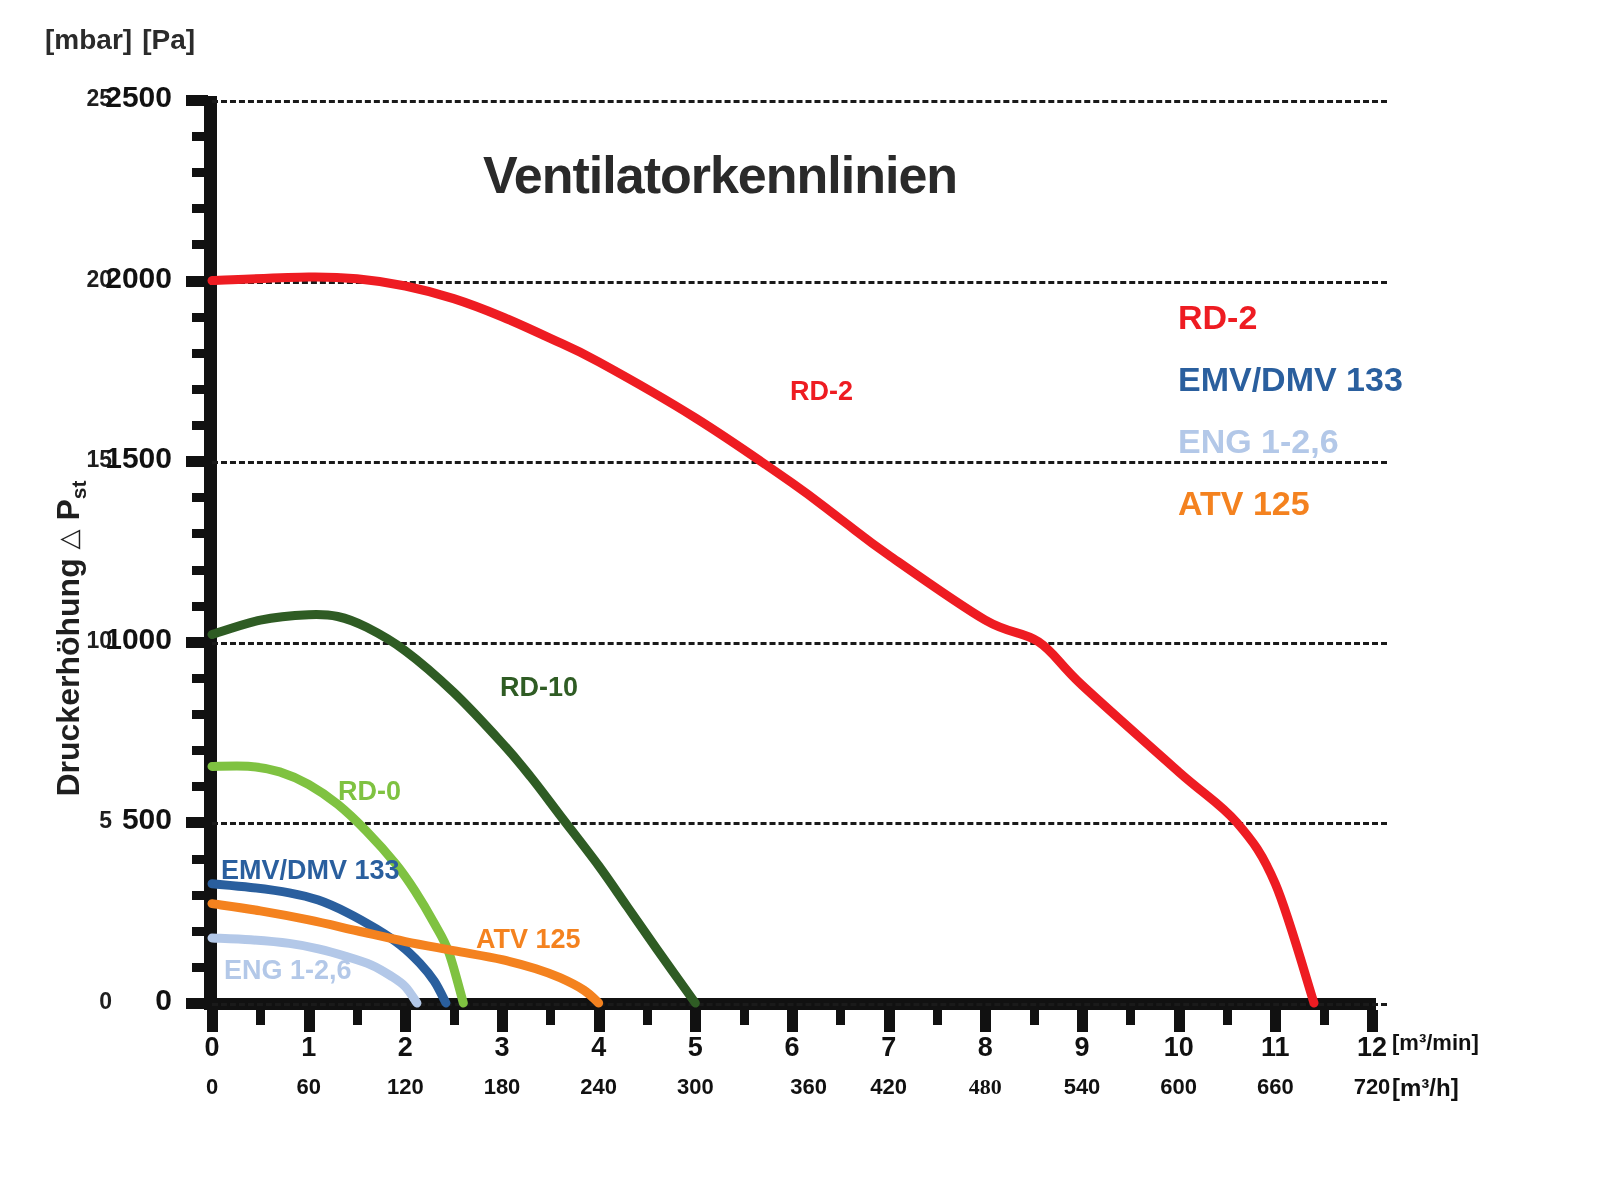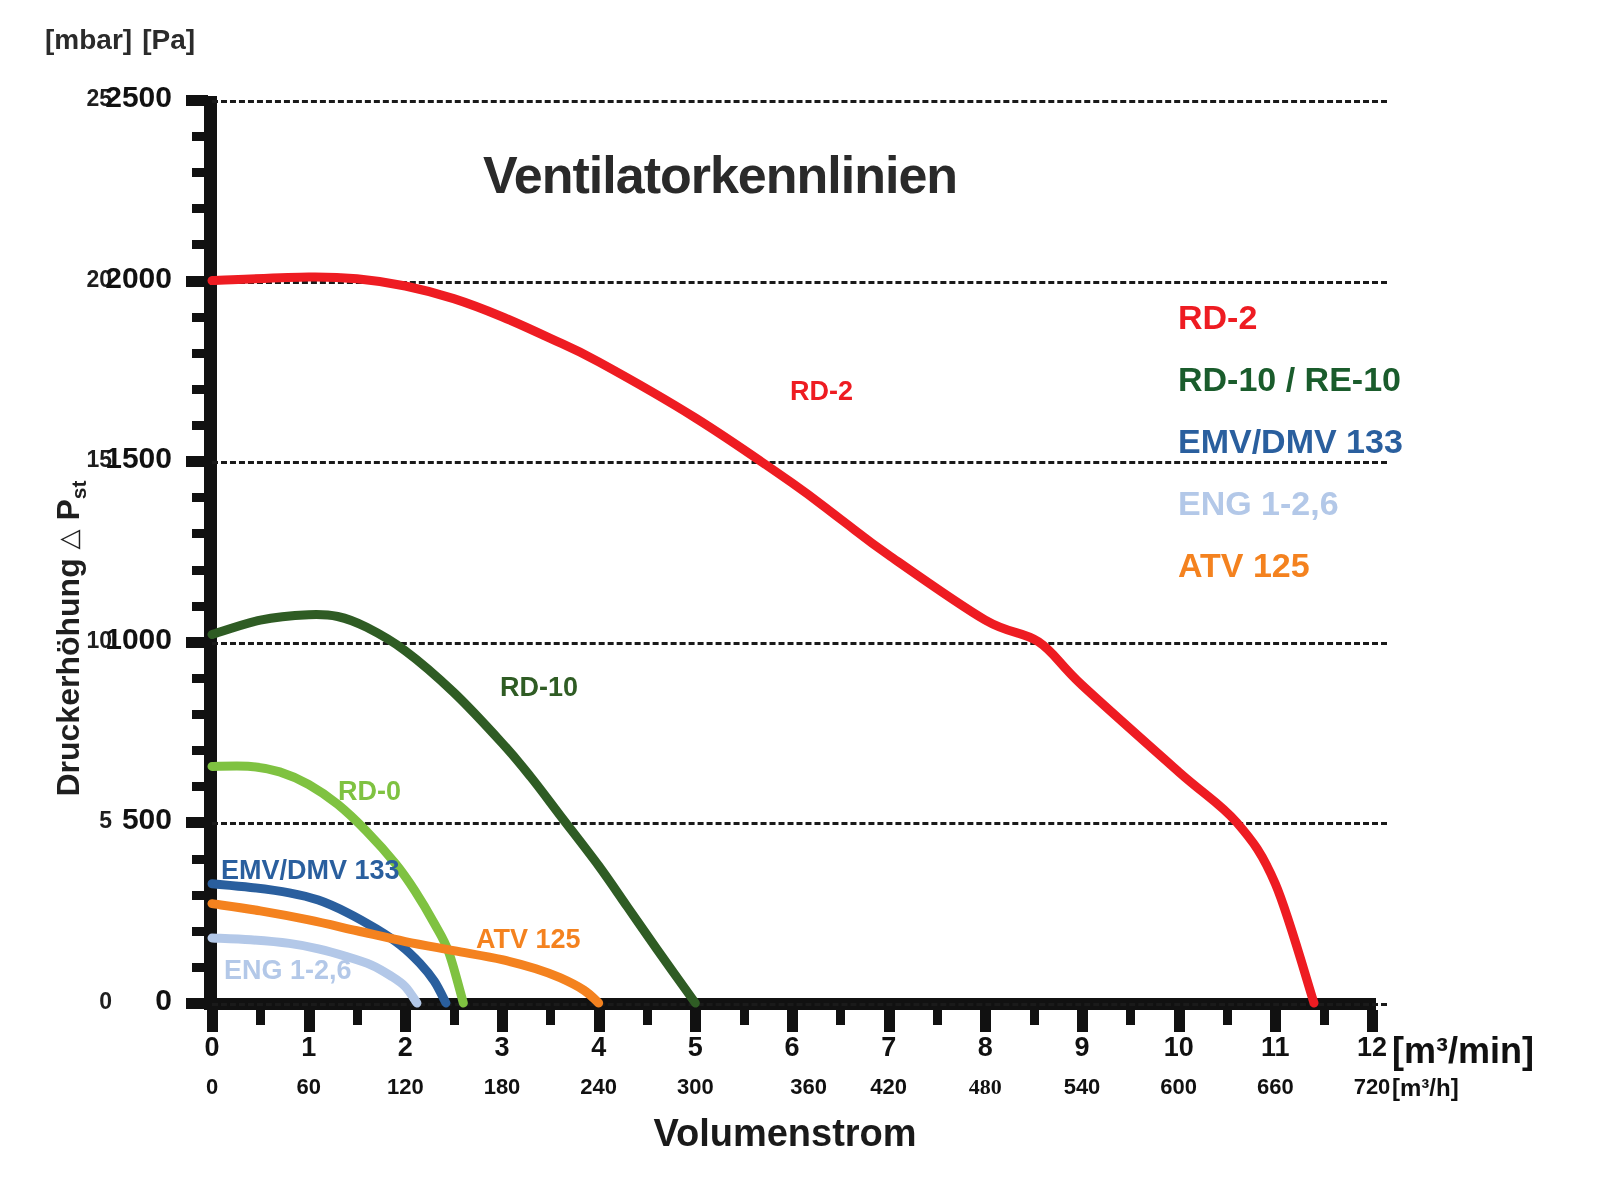--- a/index.html
+++ b/index.html
@@ -167,21 +167,21 @@
     font-size: 22px;
     font-weight: bold;
     color: #111111;
     width: 70px;
     text-align: center;
     top: 1074px;
   }
   #xunit-min {
     left: 1392px;
     top: 1030px;
-    font-size: 36px;
+    font-size: 22px;
     font-weight: bold;
     color: #111111;
     white-space: nowrap;
   }
   #xunit-h {
     left: 1392px;
     top: 1074px;
     font-size: 24px;
     font-weight: bold;
     color: #111111;
@@ -322,33 +322,31 @@
       <path d="M 212.00 280.60 C 228.11 280.00, 284.50 277.29, 308.67 276.99 C 332.83 276.69, 340.89 277.29, 357.00 278.79 C 373.11 280.30, 389.22 282.71, 405.33 286.02 C 421.44 289.33, 437.56 293.54, 453.67 298.66 C 469.78 303.78, 485.89 310.10, 502.00 316.72 C 518.11 323.34, 534.22 330.87, 550.33 338.39 C 566.44 345.92, 574.50 348.63, 598.67 361.87 C 622.83 375.11, 663.11 397.69, 695.33 417.86 C 727.56 438.02, 767.83 466.02, 792.00 482.87 C 816.17 499.73, 824.22 506.95, 840.33 518.99 C 856.44 531.03, 864.50 538.26, 888.67 555.11 C 912.83 571.97, 960.36 605.68, 985.33 620.13 C 1010.31 634.58, 1022.39 630.96, 1038.50 641.80 C 1054.61 652.64, 1058.64 663.47, 1082.00 685.14 C 1105.36 706.82, 1152.89 748.96, 1178.67 771.83 C 1204.44 794.71, 1220.56 803.74, 1236.67 822.40 C 1252.78 841.06, 1262.44 853.70, 1275.33 883.80 C 1288.22 913.90, 1307.56 983.13, 1314.00 1003.00" fill="none" stroke="#ee1c22" stroke-width="9" stroke-linecap="round" stroke-linejoin="round"></path>
       <path d="M 212.00 634.58 C 220.06 632.17, 244.22 623.44, 260.33 620.13 C 276.44 616.82, 295.78 615.31, 308.67 614.71 C 321.56 614.11, 328.00 614.41, 337.67 616.52 C 347.33 618.62, 355.39 621.63, 366.67 627.35 C 377.94 633.07, 390.83 639.99, 405.33 650.83 C 419.83 661.67, 437.56 677.02, 453.67 692.37 C 469.78 707.72, 489.11 728.79, 502.00 742.94 C 514.89 757.08, 521.33 765.21, 531.00 777.25 C 540.67 789.29, 548.72 800.43, 560.00 815.18 C 571.28 829.93, 587.39 850.39, 598.67 865.74 C 609.94 881.10, 618.00 893.44, 627.67 907.28 C 637.33 921.13, 645.39 932.87, 656.67 948.82 C 667.94 964.77, 688.89 993.97, 695.33 1003.00" fill="none" stroke="#2f5c24" stroke-width="9" stroke-linecap="round" stroke-linejoin="round"></path>
       <path d="M 212.00 766.41 C 218.44 766.41, 239.39 765.51, 250.67 766.41 C 261.94 767.32, 270.00 768.82, 279.67 771.83 C 289.33 774.84, 299.00 779.06, 308.67 784.47 C 318.33 789.89, 328.00 796.51, 337.67 804.34 C 347.33 812.17, 357.00 821.50, 366.67 831.43 C 376.33 841.36, 387.61 854.00, 395.67 863.94 C 403.72 873.87, 408.56 881.10, 415.00 891.03 C 421.44 900.96, 428.69 913.30, 434.33 923.54 C 439.97 933.77, 444.00 939.19, 448.83 952.43 C 453.67 965.68, 460.92 994.57, 463.33 1003.00" fill="none" stroke="#7fc241" stroke-width="9" stroke-linecap="round" stroke-linejoin="round"></path>
       <path d="M 212.00 883.80 C 218.44 884.41, 237.78 885.91, 250.67 887.42 C 263.56 888.92, 278.06 890.73, 289.33 892.83 C 300.61 894.94, 308.67 896.75, 318.33 900.06 C 328.00 903.37, 337.67 907.88, 347.33 912.70 C 357.00 917.52, 367.47 923.54, 376.33 928.95 C 385.19 934.37, 393.25 939.49, 400.50 945.21 C 407.75 950.93, 414.19 957.25, 419.83 963.27 C 425.47 969.29, 429.98 974.71, 434.33 981.33 C 438.68 987.95, 444.00 999.39, 445.93 1003.00" fill="none" stroke="#2a5f9e" stroke-width="9" stroke-linecap="round" stroke-linejoin="round"></path>
       <path d="M 212.00 937.98 C 218.44 938.29, 237.78 938.89, 250.67 939.79 C 263.56 940.69, 278.06 941.90, 289.33 943.40 C 300.61 944.91, 308.67 946.59, 318.33 948.82 C 328.00 951.05, 338.47 954.06, 347.33 956.77 C 356.19 959.48, 364.25 961.88, 371.50 965.07 C 378.75 968.26, 385.19 972.30, 390.83 975.91 C 396.47 979.52, 400.98 982.23, 405.33 986.75 C 409.68 991.26, 415.00 1000.29, 416.93 1003.00" fill="none" stroke="#b3c8e8" stroke-width="9" stroke-linecap="round" stroke-linejoin="round"></path>
       <path d="M 212.00 903.67 C 220.06 904.87, 244.22 908.18, 260.33 910.89 C 276.44 913.60, 292.56 916.61, 308.67 919.92 C 324.78 923.24, 340.89 927.15, 357.00 930.76 C 373.11 934.37, 389.22 938.28, 405.33 941.60 C 421.44 944.91, 437.56 947.62, 453.67 950.63 C 469.78 953.64, 488.31 956.65, 502.00 959.66 C 515.69 962.67, 526.17 965.68, 535.83 968.69 C 545.50 971.70, 551.94 974.10, 560.00 977.72 C 568.06 981.33, 577.72 986.14, 584.17 990.36 C 590.61 994.57, 596.25 1000.89, 598.67 1003.00" fill="none" stroke="#f4821f" stroke-width="9" stroke-linecap="round" stroke-linejoin="round"></path>
     </svg>
 
   <div id="legend" class="abs">
       <div class="legend-item" style="color: rgb(238, 28, 34);">RD-2</div>
-      <div class="legend-item" style="color: rgb(26, 92, 44);">RD-10 / RE-10</div>
       <div class="legend-item" style="color: rgb(42, 95, 158);">EMV/DMV 133</div>
       <div class="legend-item" style="color: rgb(179, 200, 232);">ENG 1-2,6</div>
       <div class="legend-item" style="color: rgb(244, 130, 31);">ATV 125</div>
     </div>
 
   <div id="annotations-layer">
       <div class="curve-label abs" style="left: 790px; top: 376px; color: rgb(238, 28, 34);">RD-2</div>
       <div class="curve-label abs" style="left: 500px; top: 672px; color: rgb(47, 92, 36);">RD-10</div>
       <div class="curve-label abs" style="left: 338px; top: 776px; color: rgb(127, 194, 65);">RD-0</div>
       <div class="curve-label abs" style="left: 221px; top: 855px; color: rgb(42, 95, 158);">EMV/DMV 133</div>
       <div class="curve-label abs" style="left: 476px; top: 924px; color: rgb(244, 130, 31);">ATV 125</div>
       <div class="curve-label abs" style="left: 224px; top: 955px; color: rgb(179, 200, 232);">ENG 1-2,6</div>
     </div>
 
   <div id="xunit-min" class="abs">[m³/min]</div>
   <div id="xunit-h" class="abs">[m³/h]</div>
 
-  <div id="x-axis-title" class="abs"><span id="x-axis-title-inner">Volumenstrom</span></div>
 
 </div>
 
 </body></html>

